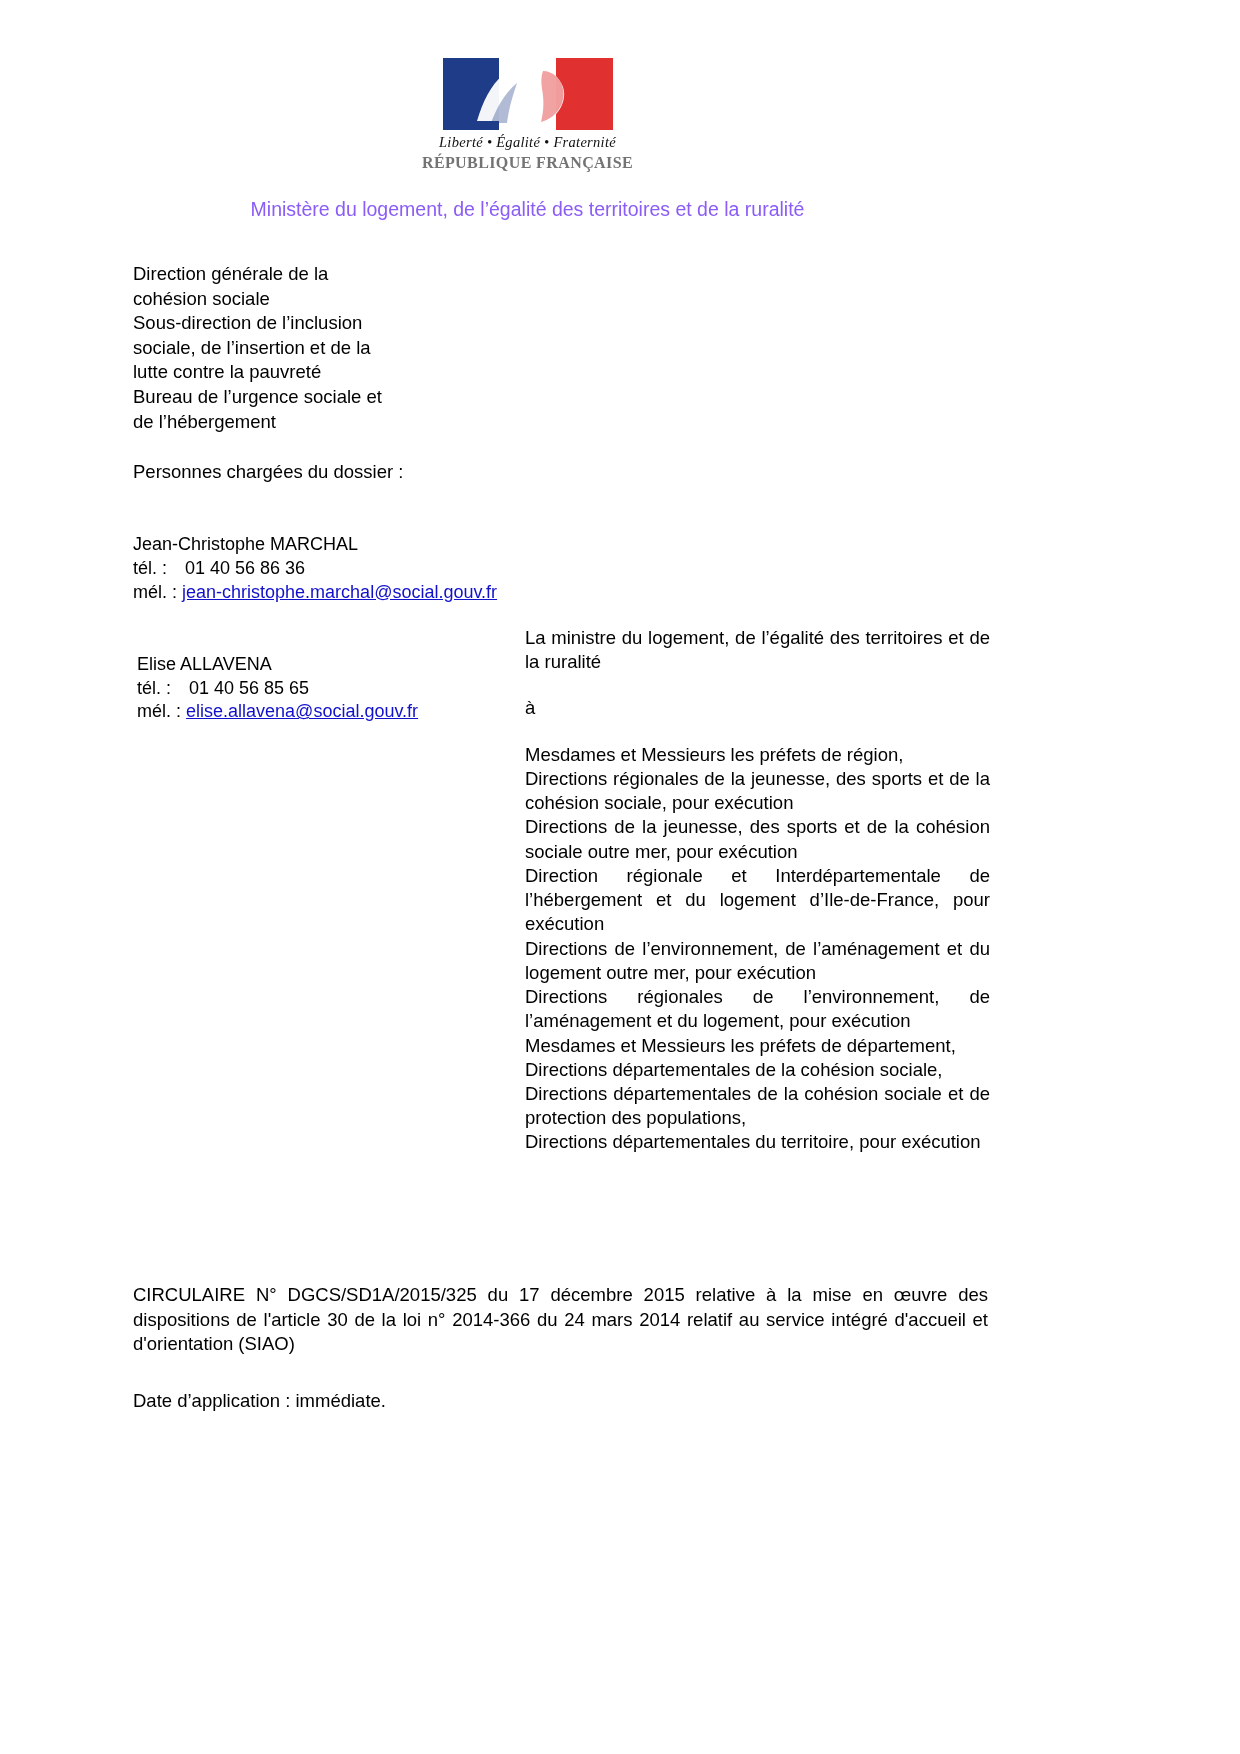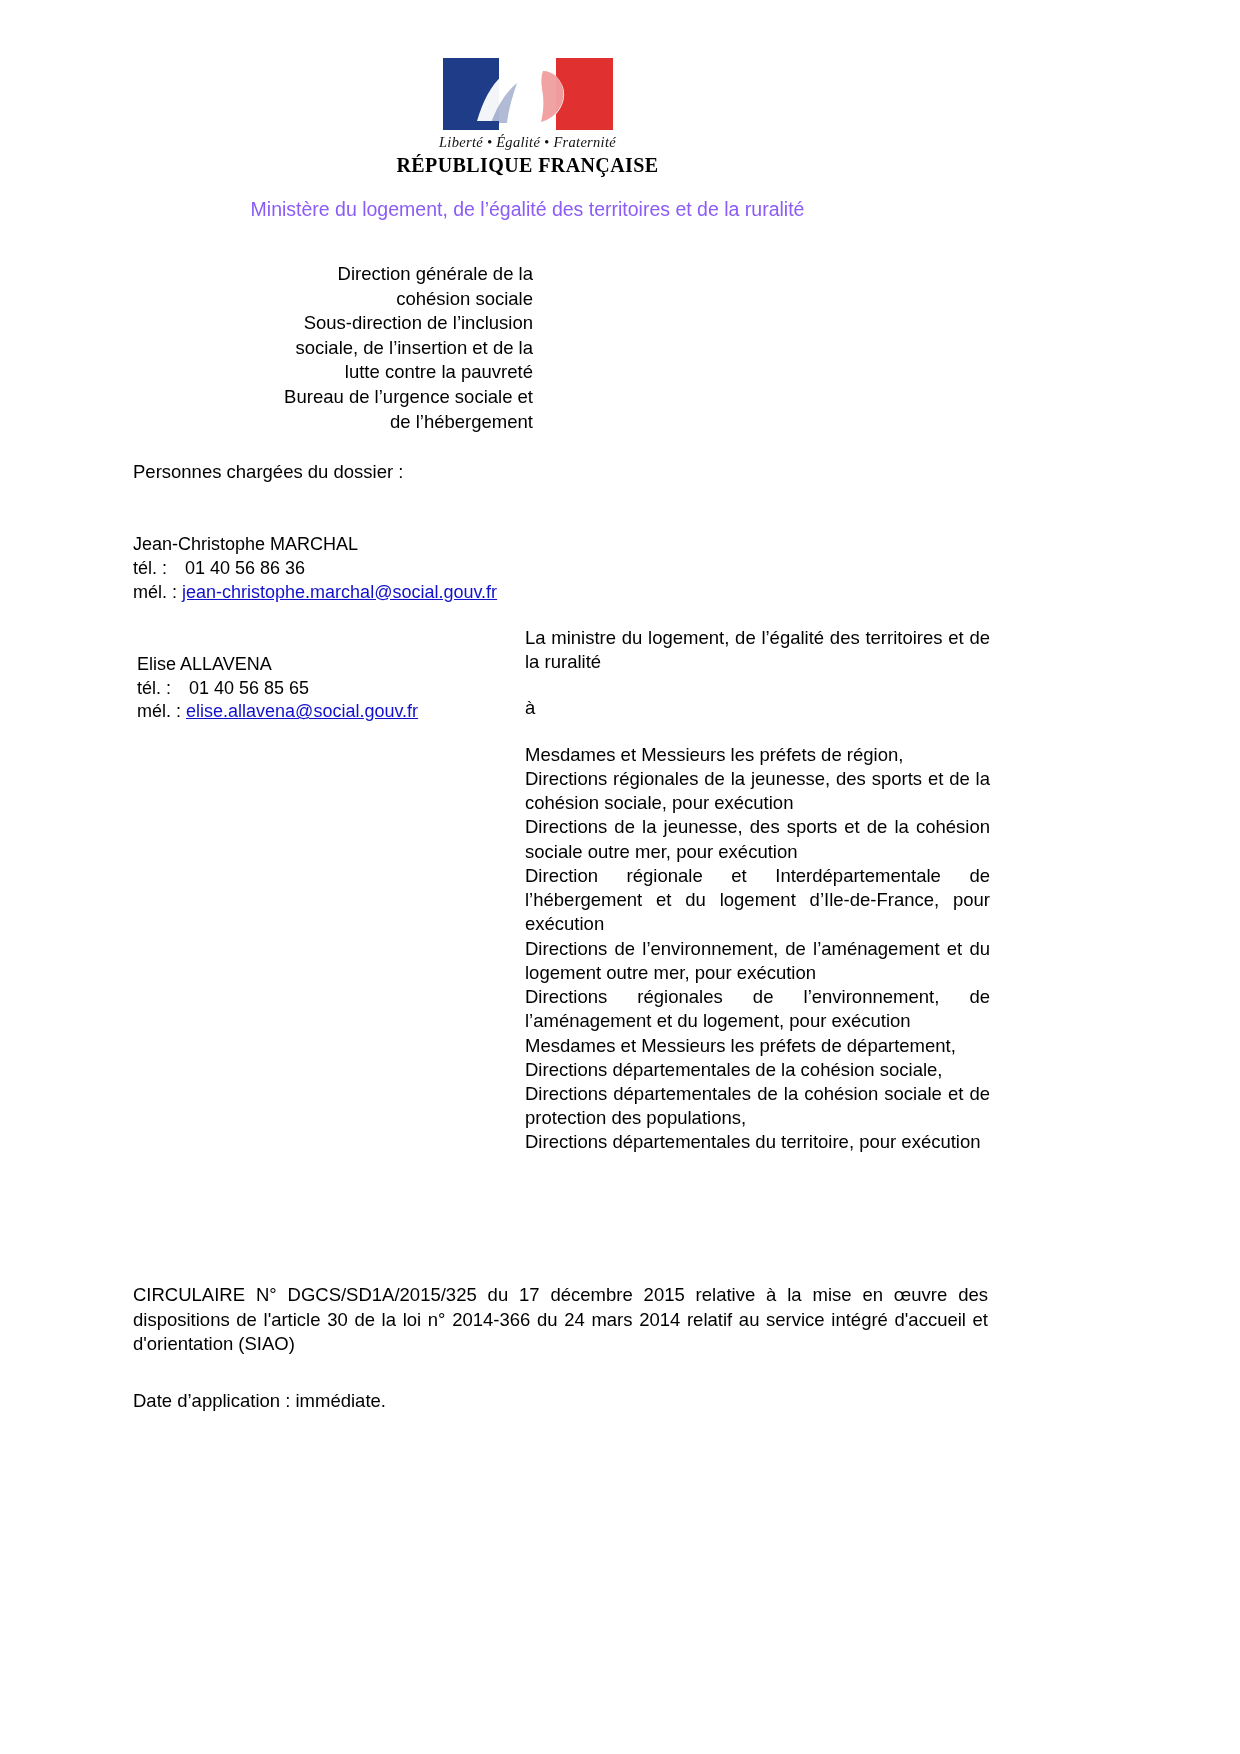--- a/index.html
+++ b/index.html
@@ -60,25 +60,25 @@
     font-family: "Liberation Serif", serif;
     font-style: italic;
     font-size: 14.5px;
     letter-spacing: 0.3px;
     margin-top: 4px;
     color: #111111;
     white-space: nowrap;
   }
   .republique {
     font-family: "Liberation Serif", serif;
-    font-size: 20px;
+    font-size: 16px;
     font-weight: bold;
     letter-spacing: 0.4px;
     margin-top: 3px;
-    color: #000000;
+    color: #737373;
     text-transform: uppercase;
   }
 
   .ministry {
     position: absolute;
     left: 0;
     right: 0;
     top: 198px;
     text-align: center;
     font-size: 19.5px;
@@ -87,21 +87,21 @@
 
   
   .left-block {
     position: absolute;
     left: 133px;
     top: 262px;
     width: 400px;
     font-size: 18.5px;
     line-height: 1.33;
   }
-  .left-block .service-line { white-space: pre-line; text-align: right; }
+  .left-block .service-line { white-space: pre-line; }
   .gap-lg { height: 26px; }
   .gap-md { height: 20px; }
 
   .contact-name { font-size: 18px; margin-top: 28px; }
   .contact-line { font-size: 18px; white-space: nowrap; }
   .contact-line .lbl { display: inline-block; }
   .contact-line .tel-val { margin-left: 18px; }
   a.mail {
     color: #1111cc;
     text-decoration: underline;

